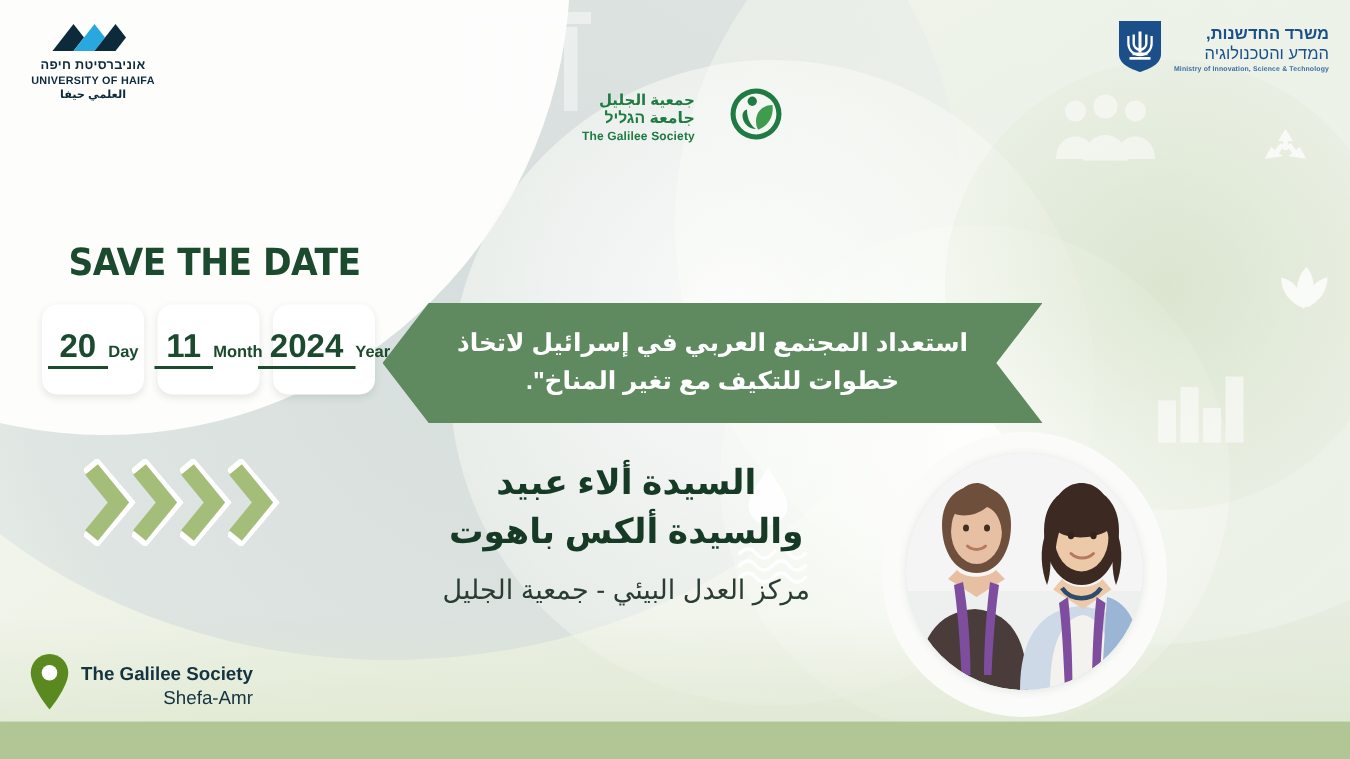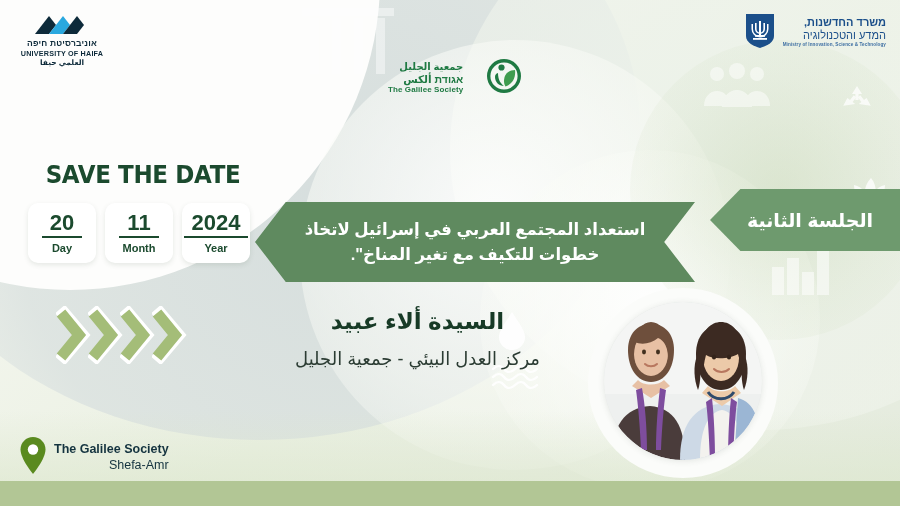--- a/index.html
+++ b/index.html
@@ -137,21 +137,21 @@
   .std-wrap { position:absolute; left:28px; top:160px; width:230px; }
   .std-title {
     font-family:"DejaVu Sans", sans-serif;
     font-size:25px; font-weight:bold; letter-spacing:-0.4px;
     color:#1b4a2e; text-align:center; direction:ltr;
     transform:scaleX(0.92); transform-origin:center;
   }
   .date-row { display:flex; gap:9px; margin-top:14px; direction:ltr; }
   .date-box {
     width:68px; height:60px; background:#ffffff; border-radius:10px;
-    display:flex; flex-direction:column; align-items:center; justify-content:center;
+    display:flex; flex-direction:row; align-items:center; justify-content:center;
     box-shadow:0 2px 5px rgba(70,90,70,0.13);
   }
   .date-num {
     font-size:22px; font-weight:bold; color:#1b4a2e; line-height:1;
     padding:0 8px 2px 8px; border-bottom:2px solid #1b4a2e;
   }
   .date-lbl { font-size:11px; font-weight:bold; color:#1b4a2e; margin-top:4px; }
 
   
   .chevrons { position:absolute; left:56px; top:306px; display:flex; gap:-2px; }
@@ -293,21 +293,21 @@
     <div>
       <svg width="38" height="38" viewBox="0 0 38 38">
         <path d="M19 2a17 17 0 1 0 0 34 17 17 0 0 0 0-34zm0 3.4a13.6 13.6 0 0 1 0 27.2 13.6 13.6 0 0 1 0-27.2z" fill="#1f7a43"></path>
         <circle cx="16.5" cy="10.5" r="3.1" fill="#1f7a43"></circle>
         <path d="M13 16c0 7 3 11 6 13-5 0-9-4-9-9 0-2 1-3.5 3-4z" fill="#1f7a43"></path>
         <path d="M30 13c-6 0-11 4-11 11 0 2 .5 4 1.5 5.5C27 27 31 21 30 13z" fill="#3f9c4f"></path>
       </svg>
     </div>
     <div class="txt">
       <div class="g1">جمعية الجليل</div>
-      <div class="g2">אגודת ألكس</div>
+      <div class="g2">جامعة הגליל</div>
       <div class="g3">The Galilee Society</div>
     </div>
   </div>
 
   <div class="logo-ministry">
     <div class="txt">
       <div class="m1">משרד החדשנות,</div>
       <div class="m2">המדע והטכנולוגיה</div>
       <div class="m3">Ministry of Innovation, Science &amp; Technology</div>
     </div>
@@ -324,21 +324,20 @@
       </svg>
     </div>
   </div>
 
 
   <div class="ribbon-topic">
     <div class="p1">استعداد المجتمع العربي في إسرائيل لاتخاذ</div>
     <div class="p2">خطوات للتكيف مع تغير المناخ".</div>
   </div>
 
-  <div class="ribbon-session">الجلسة الثانية</div>
 
   <div class="std-wrap">
     <div class="std-title">SAVE THE DATE</div>
     <div class="date-row">
       <div class="date-box">
         <div class="date-num">20</div>
         <div class="date-lbl">Day</div>
       </div>
       <div class="date-box">
         <div class="date-num">11</div>
@@ -373,20 +372,21 @@
     <div class="chev">
       <svg width="36" height="58" viewBox="0 0 36 58">
           <path d="M4 3l22 26L4 55" fill="none" stroke="#ffffff" stroke-width="13" stroke-linejoin="miter"></path>
           <path d="M5 7l18 22L5 51" fill="none" stroke="#a4bd78" stroke-width="11" stroke-linejoin="miter"></path>
         </svg>
     </div>
   </div>
 
   <div class="speakers">
     <div class="sp-name1">السيدة ألاء عبيد</div>
+    <div class="sp-name2">والسيدة ألكس باهوت</div>
     <div class="sp-org">مركز العدل البيئي - جمعية الجليل</div>
   </div>
 
   <div class="photo-halo"></div>
   <div class="photo">
     <svg width="158" height="158" viewBox="0 0 158 158">
       <defs>
         <clipPath id="pc">
             <circle cx="79" cy="79" r="79"></circle>
           </clipPath>

